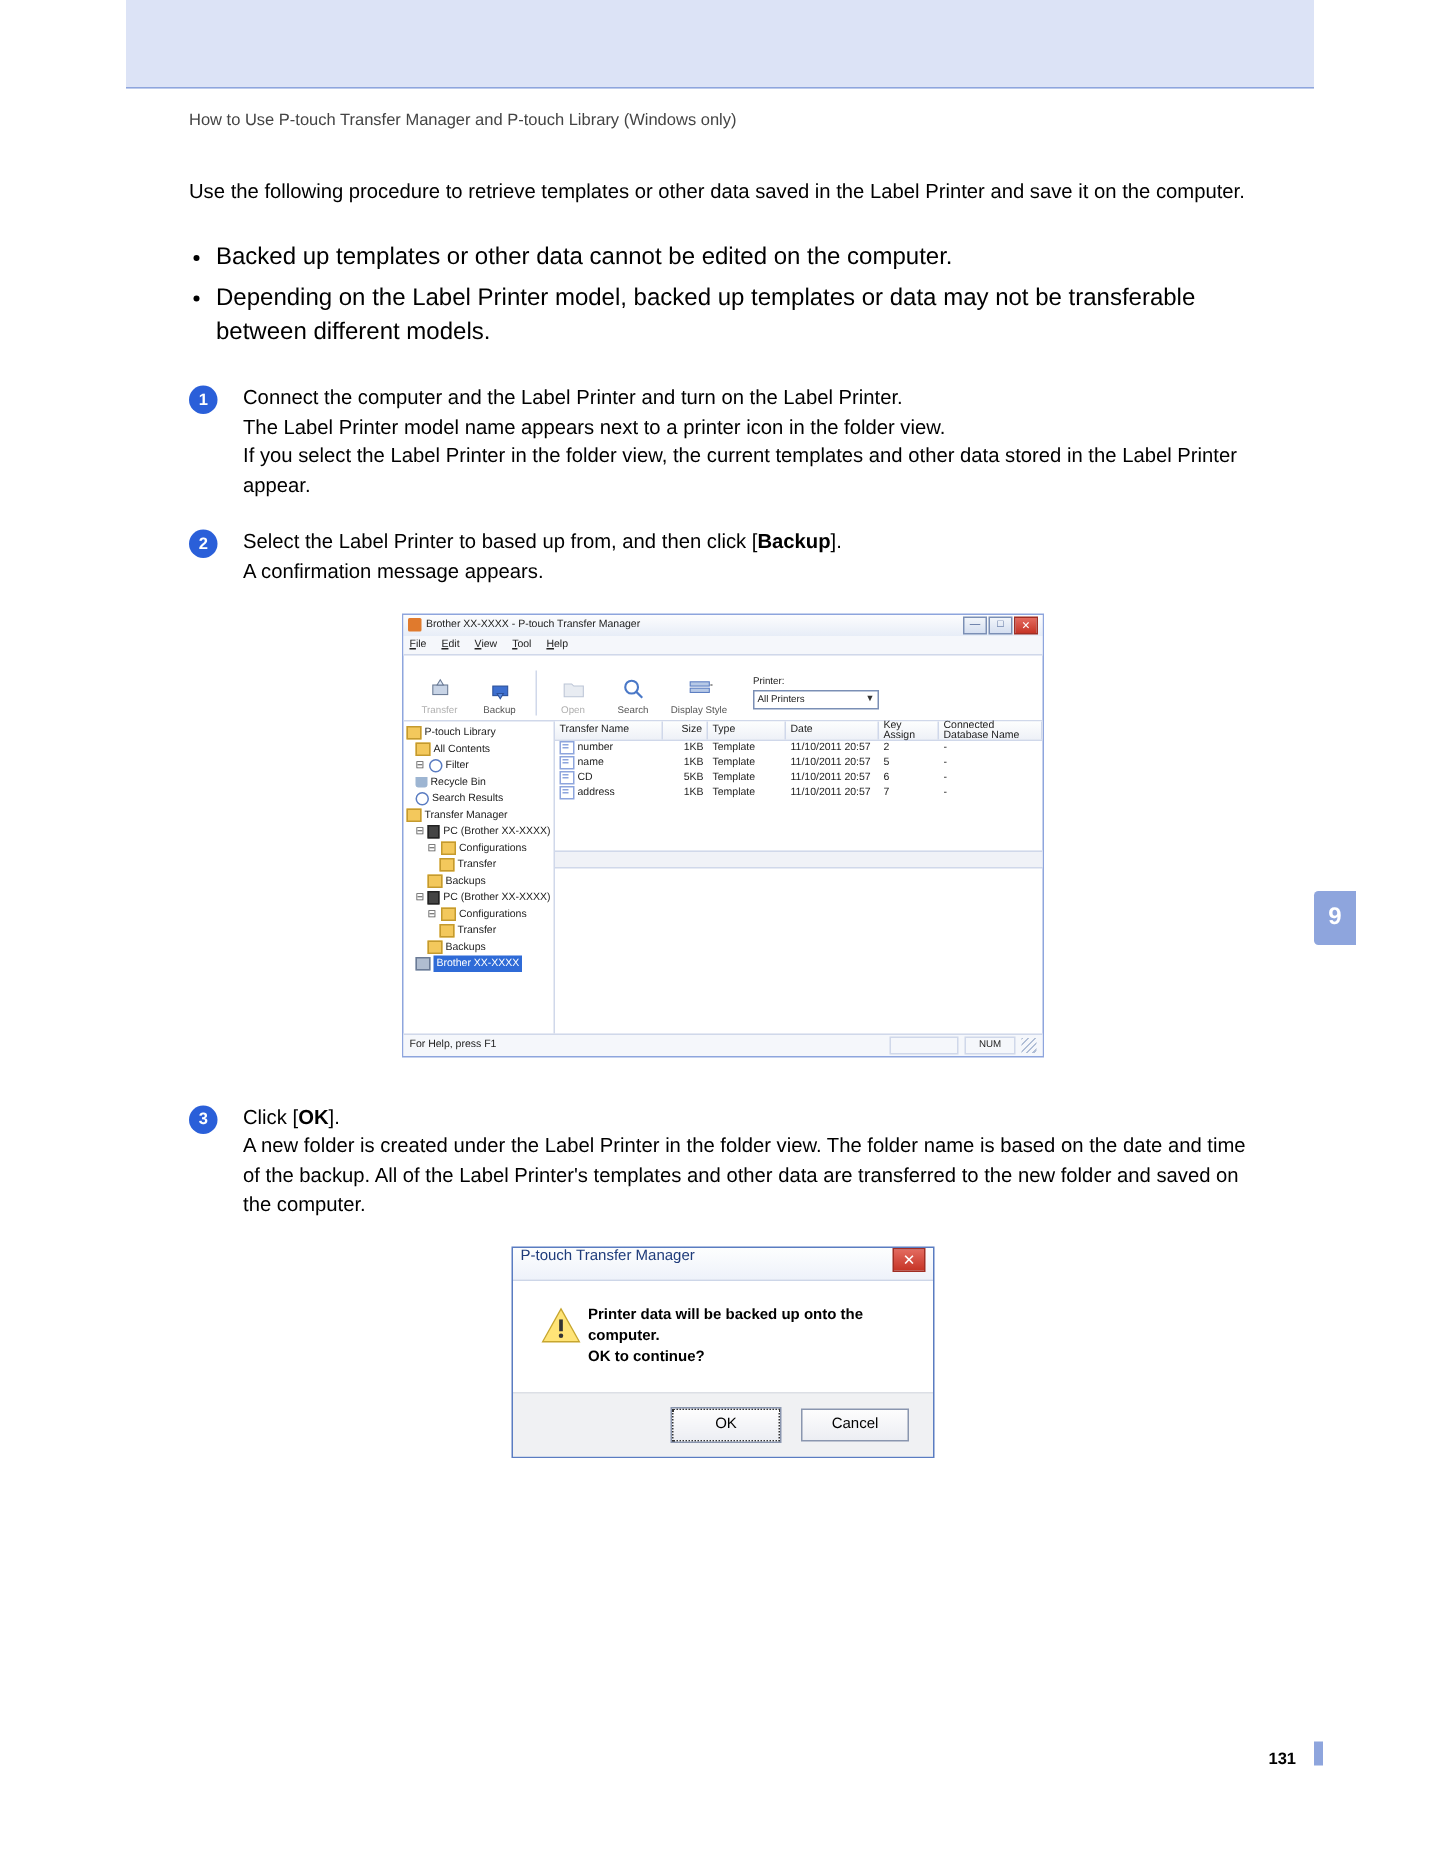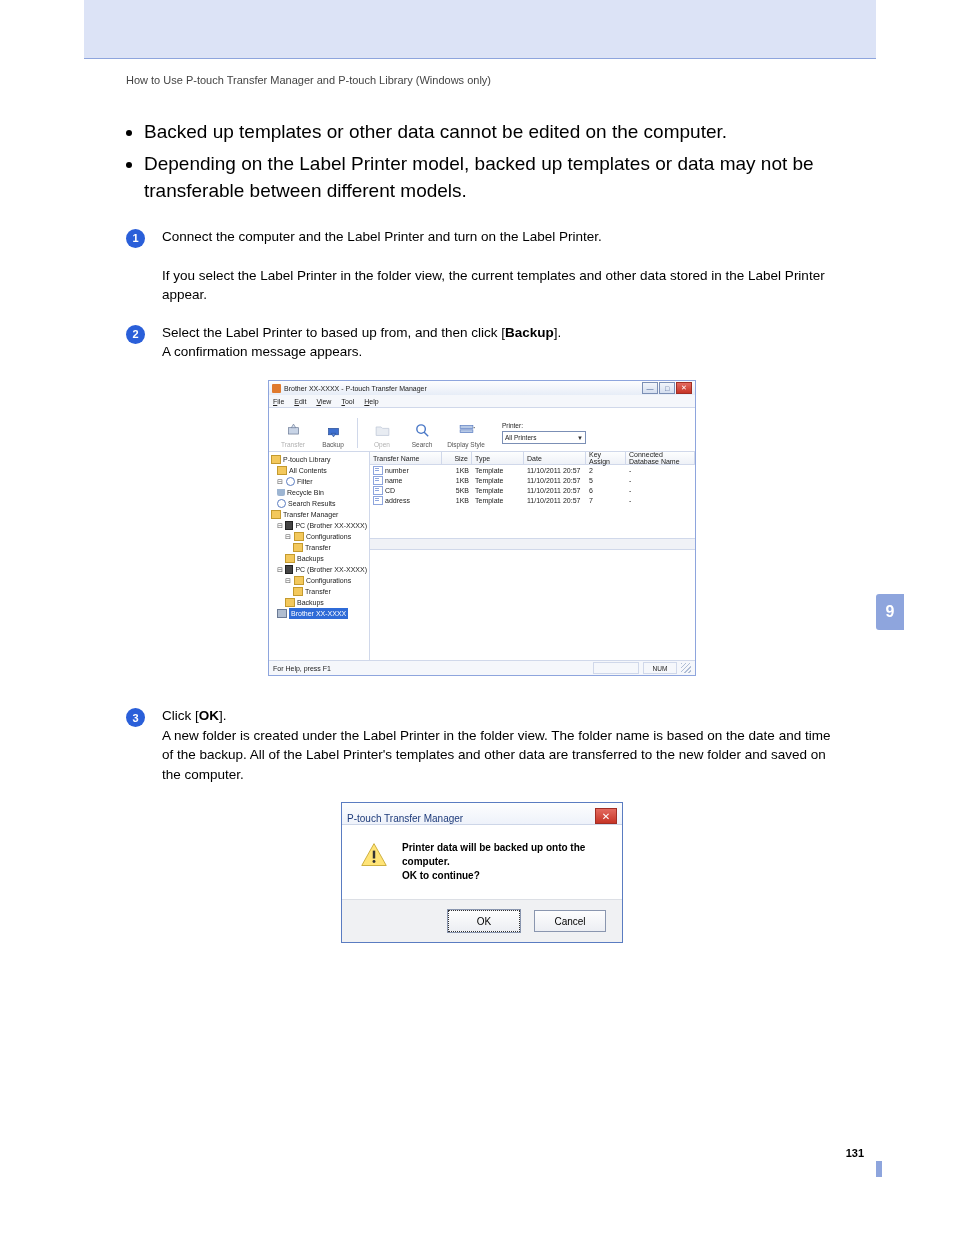--- a/index.html
+++ b/index.html
@@ -7,21 +7,21 @@
 .top-band{height:58px;margin:0 28px 15px 34px;background:#dce3f6;border-bottom:1px solid #8ea5dd}
 .content{padding:0 66px 0 76px}
 .breadcrumb{font-size:11px;color:#444;margin:0 0 32px}
 .h1{font-size:25px;font-weight:bold;line-height:1.3;margin:0 0 28px}
 .intro{font-size:13.5px;line-height:1.45;margin:0 0 22px}
 .important-head{display:flex;align-items:center;gap:8px;margin-bottom:6px}
 .important-head .line{flex:1;height:1px;background:#333;margin-left:10px}
 .excl-icon svg{width:18px;height:18px;display:block}
 .important-title{font-weight:bold;font-size:14px}
 .bullets{margin:0 0 22px;padding:0 0 0 18px}
-.bullets li{font-size:19px;line-height:1.45;margin-bottom:4px}
+.bullets li{font-size:16px;line-height:1.45;margin-bottom:4px}
 .step{display:flex;gap:16px;margin-bottom:18px}
 .step-num{flex:0 0 20px}
 .step-num .circ{width:19px;height:19px;border-radius:50%;background:#2a5fd9;color:#fff;font-size:11px;display:flex;align-items:center;justify-content:center;font-weight:bold;margin-top:2px}
 .step-body{flex:1;font-size:13.5px;line-height:1.45}
 .bold{font-weight:bold}
 
 
 .shot{width:426px;margin:0 auto 30px;border:1px solid #8ea5dd;background:#fff;font-size:7px;font-family:Tahoma,Arial,sans-serif;color:#222}
 .titlebar{height:14px;background:linear-gradient(#fdfdfe,#e7edf7);display:flex;align-items:center;padding:0 3px;justify-content:space-between}
 .win-title{display:flex;align-items:center;gap:3px}
@@ -64,57 +64,58 @@
 .ic-tpl{width:8px;height:7px;background:#fff;border:1px solid #8ea5dd;display:inline-block;position:relative}
 .ic-tpl:after{content:"";position:absolute;left:1px;top:1px;width:4px;height:1px;background:#8ea5dd;box-shadow:0 2px #8ea5dd}
 .lscroll{height:10px;background:#f0f2f7;border-top:1px solid #d0d8ea}
 .preview{height:110px;border-top:1px solid #d0d8ea}
 .statusbar{height:14px;border-top:1px solid #d0d8ea;background:#f5f7fb;display:flex;align-items:center;justify-content:space-between;padding:0 4px}
 .statusbar .numcell{border:1px solid #d0d8ea;width:32px;height:10px;font-size:6.5px;display:flex;align-items:center;justify-content:center}
 .grip{width:10px;height:10px;background:repeating-linear-gradient(135deg,#b0bed6 0 1px,transparent 1px 3px)}
 
 
 .dlg{width:280px;margin:10px auto 0;border:1px solid #5a7cc1;background:#fff;font-family:Tahoma,Arial,sans-serif;font-size:10px}
-.dlg .dtitle{height:21px;background:linear-gradient(#fdfefe,#eef2fa);display:flex;align-items:flex-end;justify-content:space-between;padding:0 5px;color:#1e3b7a;border-bottom:1px solid #cdd6e8}
+.dlg .dtitle{height:21px;background:linear-gradient(#fdfefe,#eef2fa);display:flex;align-items:flex-start;justify-content:space-between;padding:0 5px;color:#1e3b7a;border-bottom:1px solid #cdd6e8}
 .dlg .dtitle .x{width:20px;height:14px;background:linear-gradient(#e36a5f,#c63426);color:#fff;display:flex;align-items:center;justify-content:center;border:1px solid #a02e24;font-size:10px}
-.dlg .dbody{display:flex;gap:14px;padding:16px 18px}
+.dlg .dbody{display:flex;gap:4px;padding:16px 18px}
 .dlg .warn-icon svg{width:28px;height:28px}
 .dlg .dmsg{font-weight:bold;line-height:1.4;font-size:10px;color:#000}
 .dlg .dbtns{background:#f0f1f3;border-top:1px solid #dcdfe5;padding:10px 16px;display:flex;justify-content:flex-end;gap:14px}
 .dlg .dbtn{width:70px;height:20px;border:1px solid #8a96af;background:linear-gradient(#fdfdfd,#eceef3);font-size:10px;display:flex;align-items:center;justify-content:center}
 .dlg .dbtn.ok{border:1px dotted #333;outline:1px solid #8a96af}
 
 
 .side-tab{position:absolute;right:0;top:594px;width:28px;height:36px;background:#8ea5dd;color:#fff;display:flex;align-items:center;justify-content:center;font-weight:bold;font-size:16px;border-radius:3px 0 0 3px}
-.page-num{position:absolute;right:40px;bottom:76px;font-weight:bold;font-size:11px}
+.page-num{position:absolute;right:40px;bottom:56px;font-weight:bold;font-size:11px}
 .page-num-bar{position:absolute;right:22px;bottom:58px;width:6px;height:16px;background:#8ea5dd}
 </style>
 </head>
 <body>
 
 <div class="page">
   <div class="top-band"></div>
 
   <div class="content">
     <div class="breadcrumb">How to Use P-touch Transfer Manager and P-touch Library (Windows only)</div>
 
 
+    <p class="intro">Use the following procedure to retrieve templates or other data saved in the Label Printer and save it on the computer.</p>
 
     <ul class="bullets">
       <li>Backed up templates or other data cannot be edited on the computer.</li>
       <li>Depending on the Label Printer model, backed up templates or data may not be transferable between different models.</li>
     </ul>
 
     <div class="step">
       <div class="step-num">
           <div class="circ">1</div>
         </div>
       <div class="step-body">
         <span>Connect the computer and the Label Printer and turn on the Label Printer.</span><br>
-        <br>
+        <span>The Label Printer model name appears next to a printer icon in the folder view.</span><br>
         <span>If you select the Label Printer in the folder view, the current templates and other data stored in the Label Printer appear.</span>
       </div>
     </div>
 
     <div class="step">
       <div class="step-num">
           <div class="circ">2</div>
         </div>
       <div class="step-body">
         <span>Select the Label Printer to based up from, and then click [</span><span class="bold">Backup</span><span>].</span><br>

